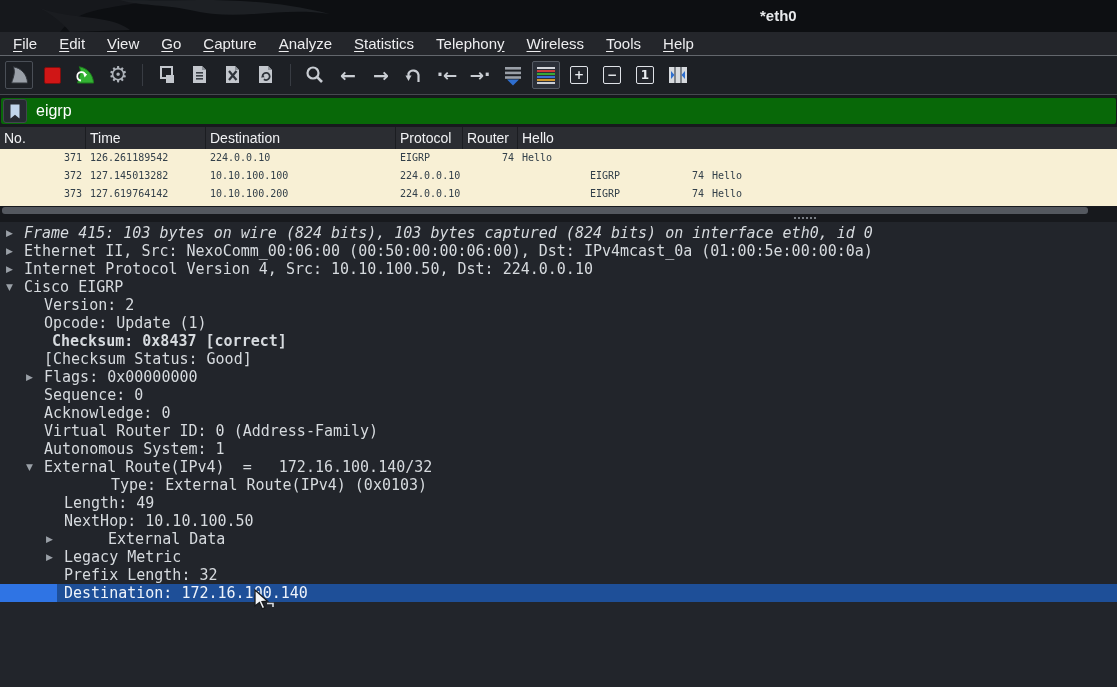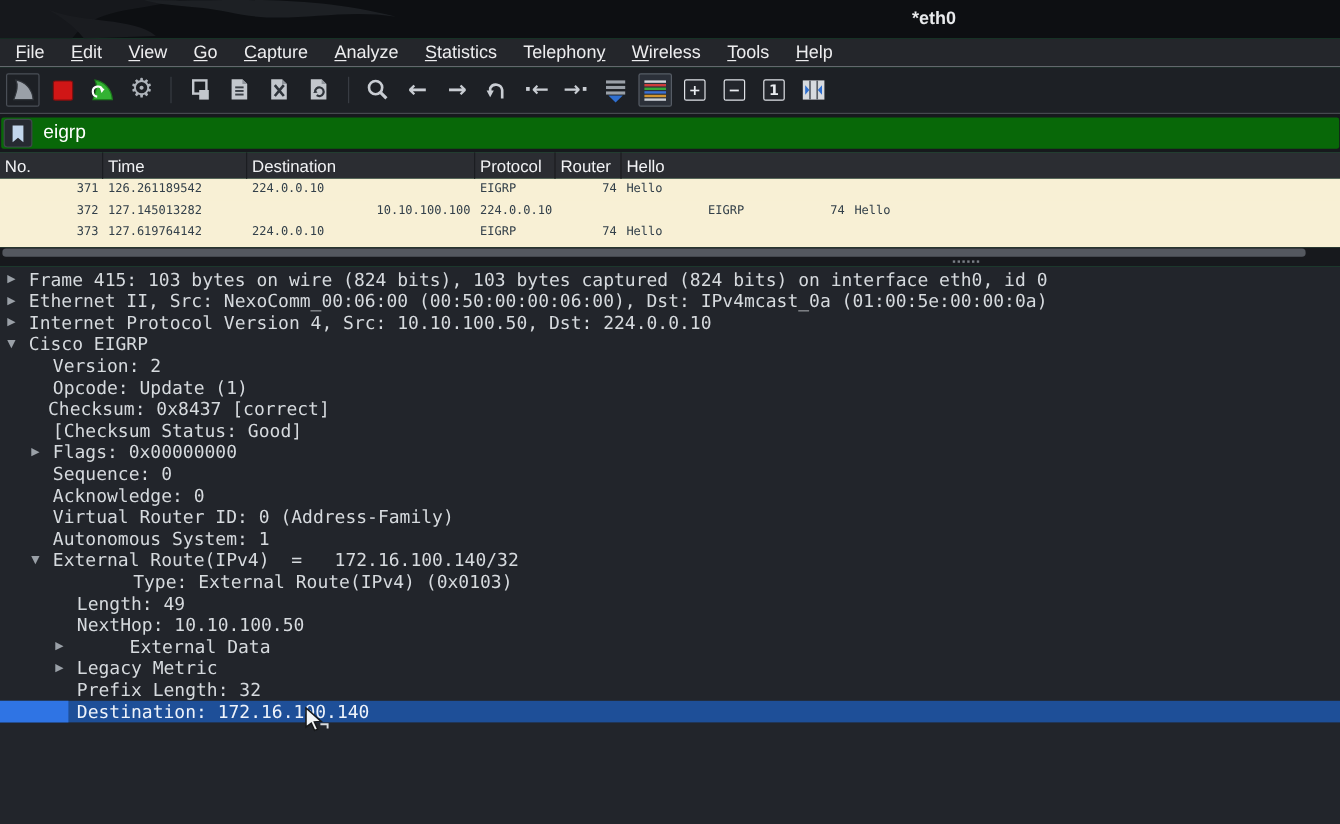--- a/index.html
+++ b/index.html
@@ -236,29 +236,30 @@
         <div class="pcell r" style="width: 86px;">371</div>
         <div class="pcell" style="width: 120px;">126.261189542</div>
         <div class="pcell" style="width: 190px;">224.0.0.10</div>
         <div class="pcell" style="width: 67px;">EIGRP</div>
         <div class="pcell r" style="width: 55px;">74</div>
         <div class="pcell last">Hello</div>
       </div>
       <div class="prow">
         <div class="pcell r" style="width: 86px;">372</div>
         <div class="pcell" style="width: 120px;">127.145013282</div>
-        <div class="pcell" style="width: 190px; text-align: right;">10.10.100.100</div>
+        <div class="pcell" style="width: 190px;">10.10.100.100</div>
         <div class="pcell" style="width: 190px;">224.0.0.10</div>
         <div class="pcell" style="width: 67px;">EIGRP</div>
         <div class="pcell r" style="width: 55px;">74</div>
         <div class="pcell last">Hello</div>
       </div>
       <div class="prow">
         <div class="pcell r" style="width: 86px;">373</div>
         <div class="pcell" style="width: 120px;">127.619764142</div>
+        <div class="pcell" style="width: 190px;">10.10.100.200</div>
         <div class="pcell" style="width: 190px;">224.0.0.10</div>
         <div class="pcell" style="width: 67px;">EIGRP</div>
         <div class="pcell r" style="width: 55px;">74</div>
         <div class="pcell last">Hello</div>
       </div>
       <div class="prow">
         <div class="pcell r" style="width: 86px;"></div>
         <div class="pcell" style="width: 120px;"></div>
         <div class="pcell" style="width: 190px;"></div>
         <div class="pcell" style="width: 190px;"></div>
@@ -275,27 +276,27 @@
         <i></i>
         <i></i>
         <i></i>
         <i></i>
         <i></i>
         <i></i>
       </span>
   </div>
 
   <div class="details">
-      <div class="dline"><span class="arr" style="left: 6px;">▶</span><span class="dtext" style="left: 24px;">Frame 415: 103 bytes on wire (824 bits), 103 bytes captured (824 bits) on interface eth0, id 0</span></div>
+      <div class="dline"><span class="arr" style="left: 6px;">▶</span><span class="dtext" style="left: 24px; font-style: italic;">Frame 415: 103 bytes on wire (824 bits), 103 bytes captured (824 bits) on interface eth0, id 0</span></div>
       <div class="dline"><span class="arr" style="left: 6px;">▶</span><span class="dtext" style="left: 24px;">Ethernet II, Src: NexoComm_00:06:00 (00:50:00:00:06:00), Dst: IPv4mcast_0a (01:00:5e:00:00:0a)</span></div>
       <div class="dline"><span class="arr" style="left: 6px;">▶</span><span class="dtext" style="left: 24px;">Internet Protocol Version 4, Src: 10.10.100.50, Dst: 224.0.0.10</span></div>
       <div class="dline"><span class="arr" style="left: 6px;">▼</span><span class="dtext" style="left: 24px;">Cisco EIGRP</span></div>
       <div class="dline"><span class="dtext" style="left: 44px;">Version: 2</span></div>
       <div class="dline"><span class="dtext" style="left: 44px;">Opcode: Update (1)</span></div>
-      <div class="dline"><span class="dtext" style="left: 40px;">Checksum: 0x8437 [correct]</span></div>
+      <div class="dline"><span class="dtext" style="left: 52px; font-weight: bold;">Checksum: 0x8437 [correct]</span></div>
       <div class="dline"><span class="dtext" style="left: 44px;">[Checksum Status: Good]</span></div>
       <div class="dline"><span class="arr" style="left: 26px;">▶</span><span class="dtext" style="left: 44px;">Flags: 0x00000000</span></div>
       <div class="dline"><span class="dtext" style="left: 44px;">Sequence: 0</span></div>
       <div class="dline"><span class="dtext" style="left: 44px;">Acknowledge: 0</span></div>
       <div class="dline"><span class="dtext" style="left: 44px;">Virtual Router ID: 0 (Address-Family)</span></div>
       <div class="dline"><span class="dtext" style="left: 44px;">Autonomous System: 1</span></div>
       <div class="dline"><span class="arr" style="left: 26px;">▼</span><span class="dtext" style="left: 44px;">External Route(IPv4)  =   172.16.100.140/32</span></div>
       <div class="dline"><span class="dtext" style="left: 72px; margin-left: 39px;">Type: External Route(IPv4) (0x0103)</span></div>
       <div class="dline"><span class="dtext" style="left: 64px;">Length: 49</span></div>
       <div class="dline"><span class="dtext" style="left: 64px;">NextHop: 10.10.100.50</span></div>

